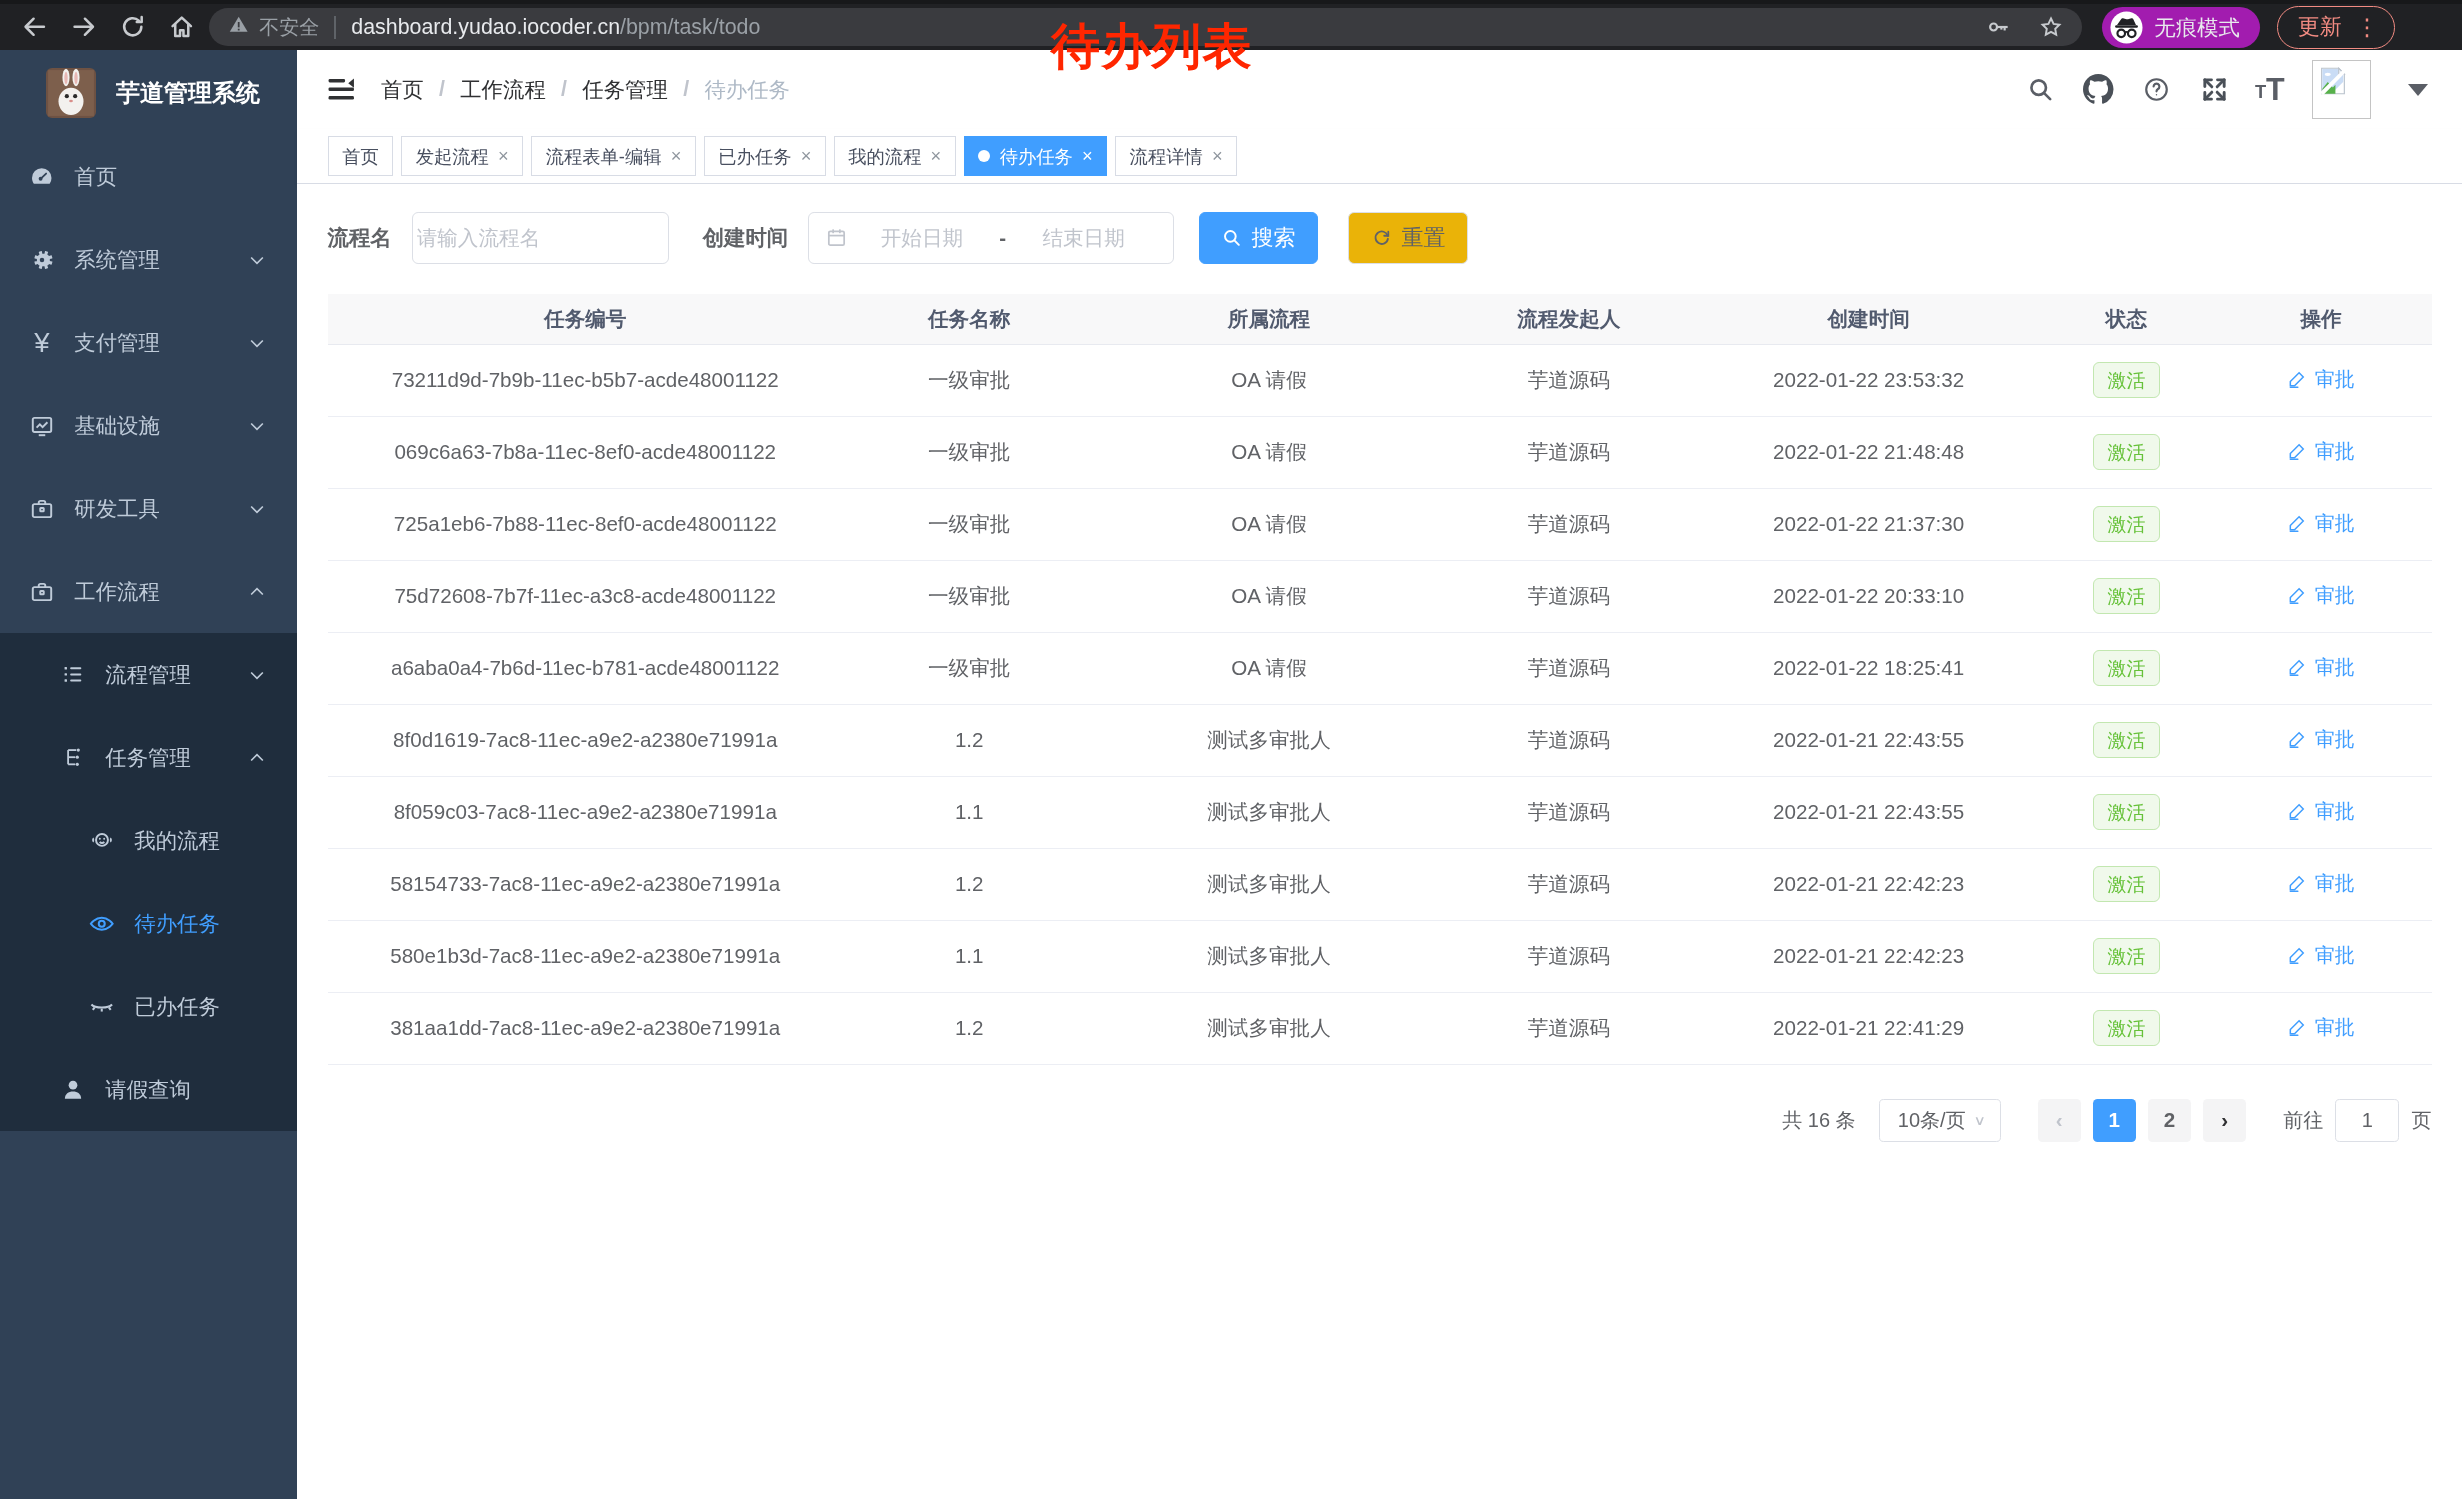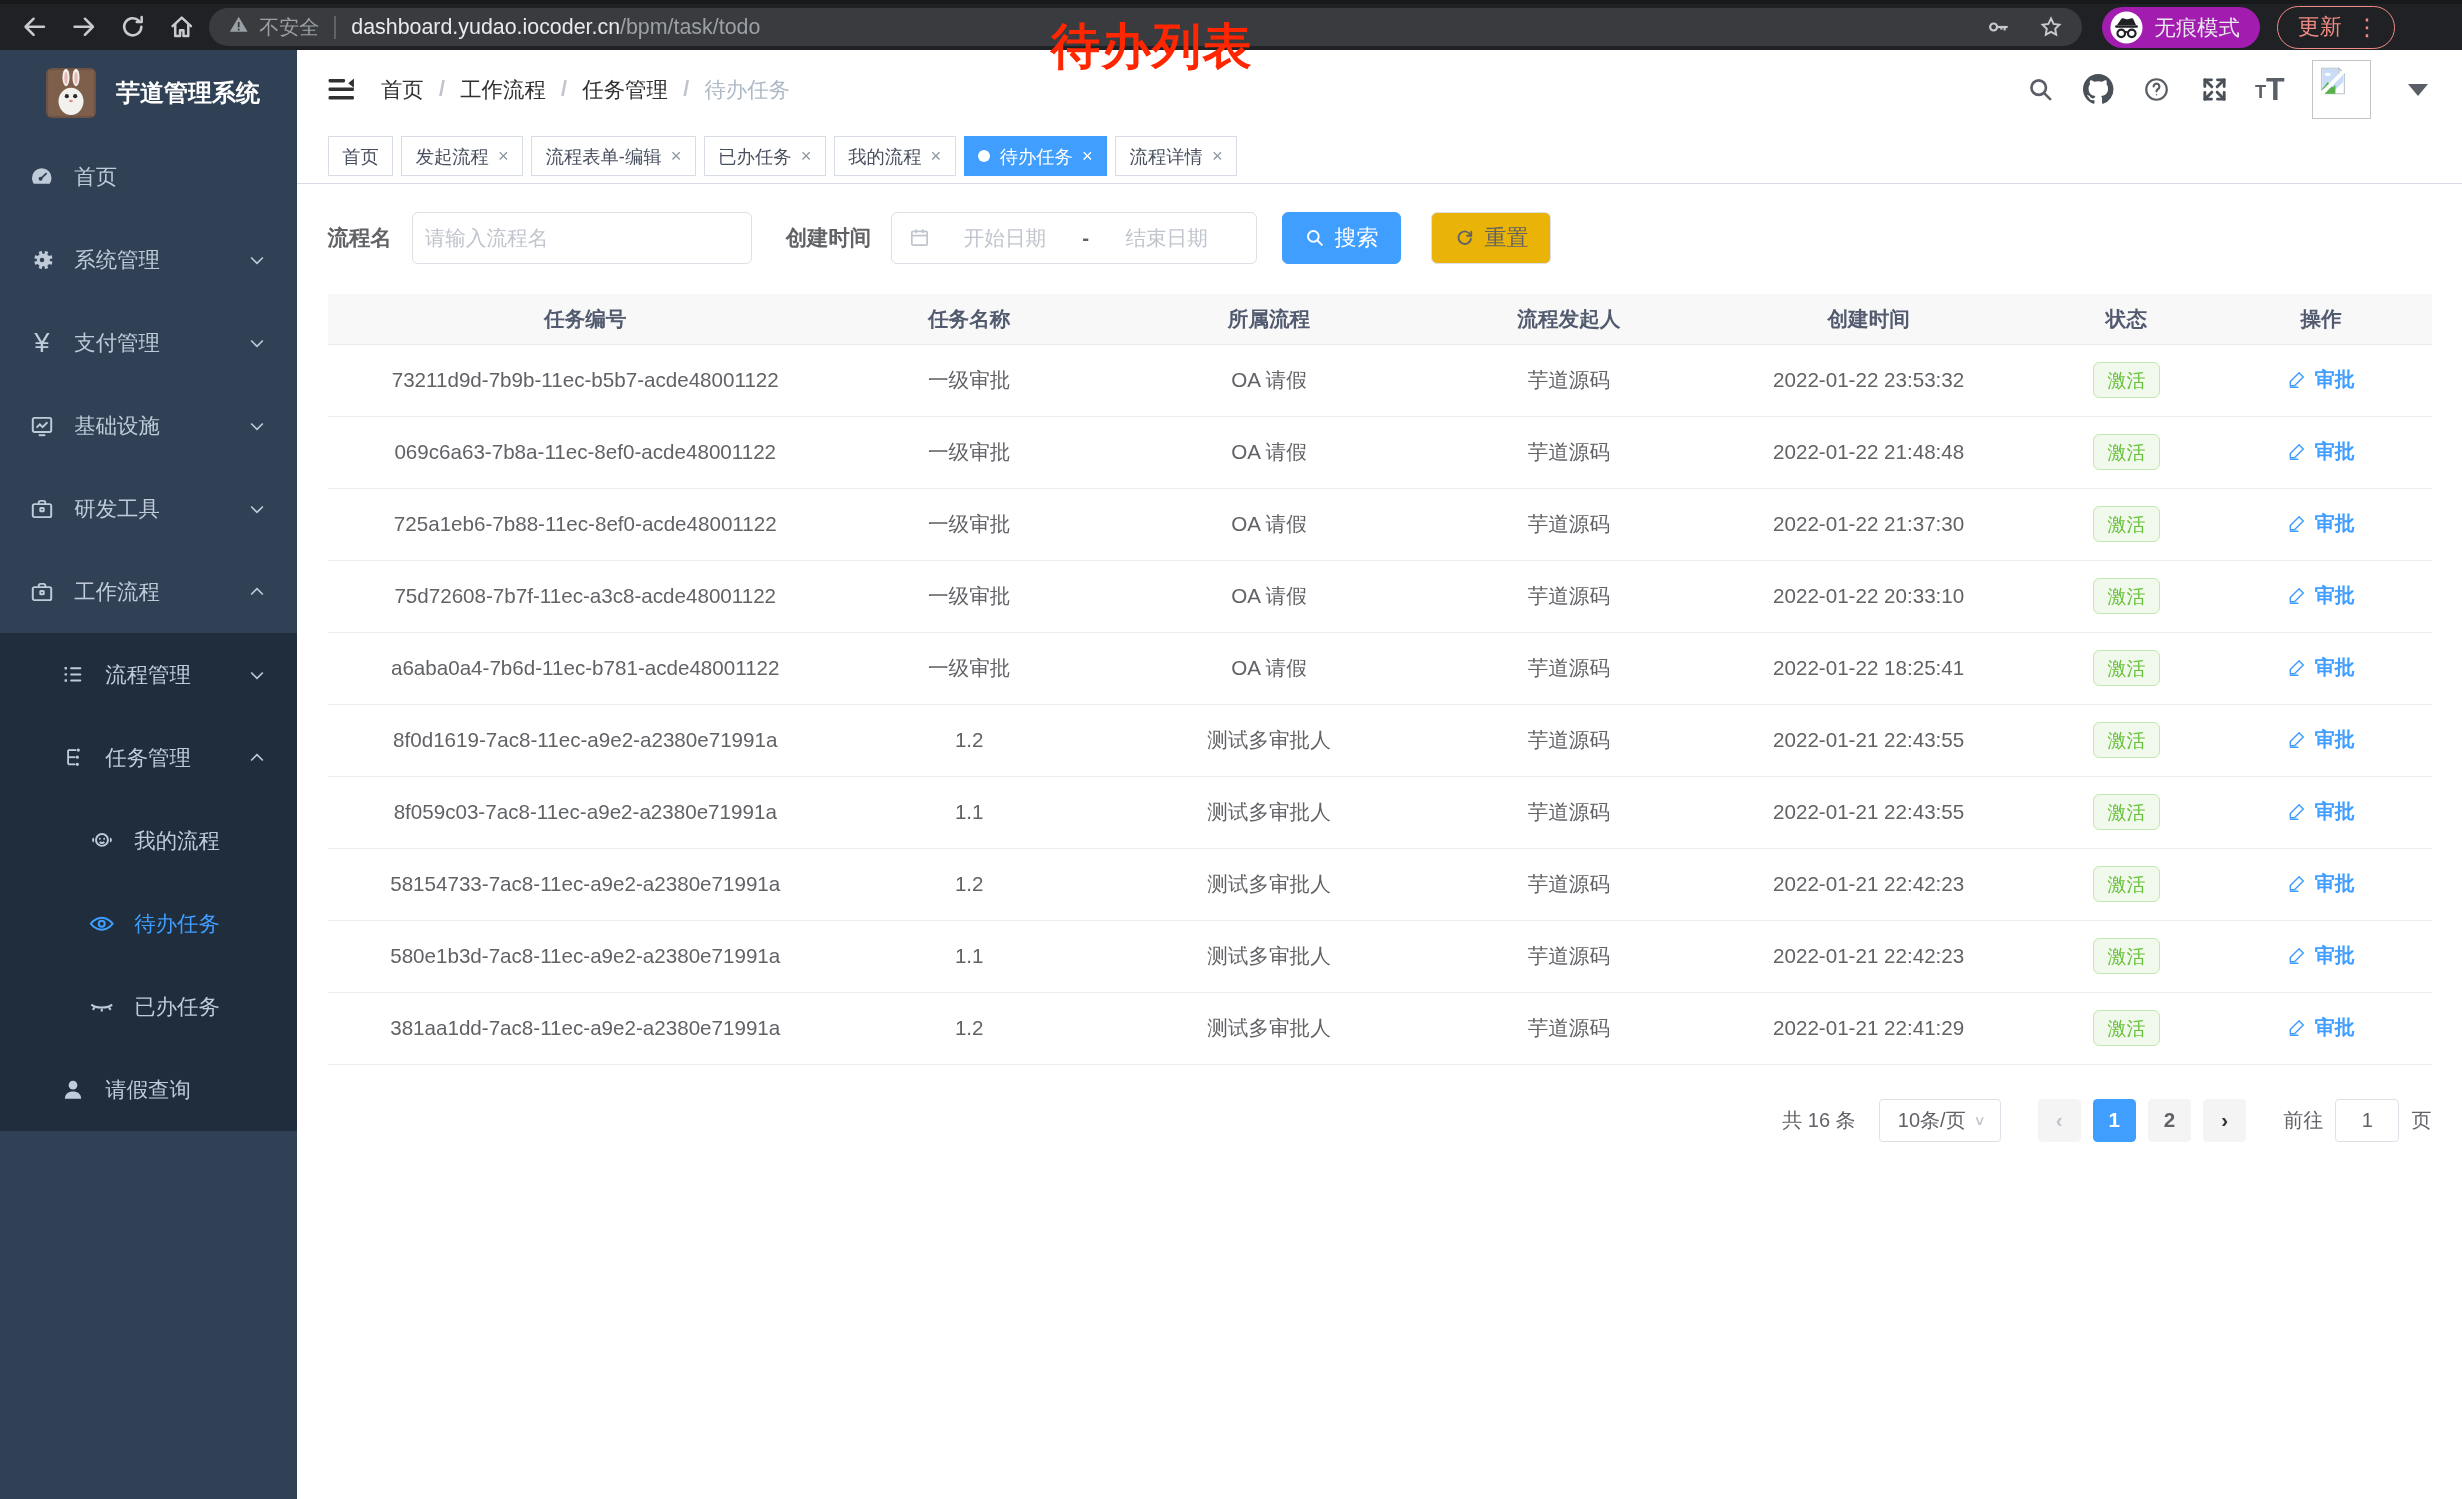--- a/index.html
+++ b/index.html
@@ -74,22 +74,22 @@
   .tag.active { background:#409eff; border-color:#409eff; color:#fff; }
   .tag.active .dot { width:12.2px; height:12.2px; border-radius:50%; background:#fff; margin-right:9.2px; }
   .tag.active .x { color:#fff; }
 
   
   .content { flex:1; padding:27.5px 30.5px 0 30.5px; background:#fff; min-width:0; }
 
   
   .filters { display:flex; align-items:center; margin-bottom:30.5px; }
   .flabel { font-size:21.4px; color:#606266; font-weight:bold; white-space:nowrap; }
-  .txtinput { width:340px; height:52px; border:1.5px solid #dcdfe6; border-radius:6.1px; margin-left:20px;
-              font-size:20.6px; color:#606266; padding:0 12px; outline:none; background:#fff;
+  .txtinput { width:257px; height:52px; border:1.5px solid #dcdfe6; border-radius:6.1px; margin-left:20px;
+              font-size:20.6px; color:#606266; padding:0 4px; outline:none; background:#fff;
               font-family:"Liberation Sans", sans-serif; }
   .txtinput::placeholder { color:#c0c4cc; }
   .daterange { width:366px; height:52px; border:1.5px solid #dcdfe6; border-radius:6.1px; margin-left:20px;
                display:flex; align-items:center; padding:0 15.3px; background:#fff; }
   .daterange .ph { color:#c0c4cc; font-size:20.6px; flex:1; text-align:center; white-space:nowrap; }
   .daterange .rsep { color:#606266; font-size:20.6px; font-weight:bold; padding:0 3.1px; }
   .ml44 { margin-left:34px; }
   .btn { height:52px; border-radius:6.1px; display:flex; align-items:center; justify-content:center;
          font-size:22px; gap:9.2px; padding:0 21.4px; cursor:pointer; white-space:nowrap; }
   .btn.primary { background:#409eff; color:#fff; border:1.5px solid #409eff; margin-left:24.4px; }
@@ -97,21 +97,21 @@
 
   
   table.grid { width:100%; border-collapse:collapse; table-layout:fixed; }
   .grid th { background:#f8f8f9; color:#515a6e; font-size:20.6px; font-weight:bold; height:50px;
              border-bottom:1.5px solid #e8eaf0; text-align:center; white-space:nowrap; }
   .grid td { height:72px; text-align:center; font-size:20.6px; color:#606266; border-bottom:1.5px solid #eceef4;
              white-space:nowrap; overflow:hidden; }
   .badge { display:inline-block; background:#f0f9eb; border:1.5px solid #c2e7b0; color:#67c23a;
            font-size:19px; border-radius:6.1px; padding:7.6px 13.7px; line-height:1; }
   .approve { display:inline-flex; align-items:center; gap:7.6px; color:#409eff; font-size:20px;
-             cursor:pointer; text-decoration:none;font-weight:bold; }
+             cursor:pointer; text-decoration:none; }
 
   
   .pagination { display:flex; align-items:center; justify-content:flex-end; margin-top:34px;
                 font-size:20px; color:#606266; }
   .pag-total { margin-right:23px; }
   .pag-size { width:122px; height:43px; border:1.5px solid #dcdfe6; border-radius:4.6px; display:flex;
               align-items:center; padding:0 13.7px 0 18.3px; color:#606266; background:#fff; cursor:pointer; }
   .pag-size .sv { flex:1; }
   .pag-size .schev { color:#c0c4cc; font-size:17px; transform:scaleY(.8); }
   .pbtn { width:43px; height:43px; border-radius:4.6px; background:#f4f4f5; display:flex; align-items:center;

